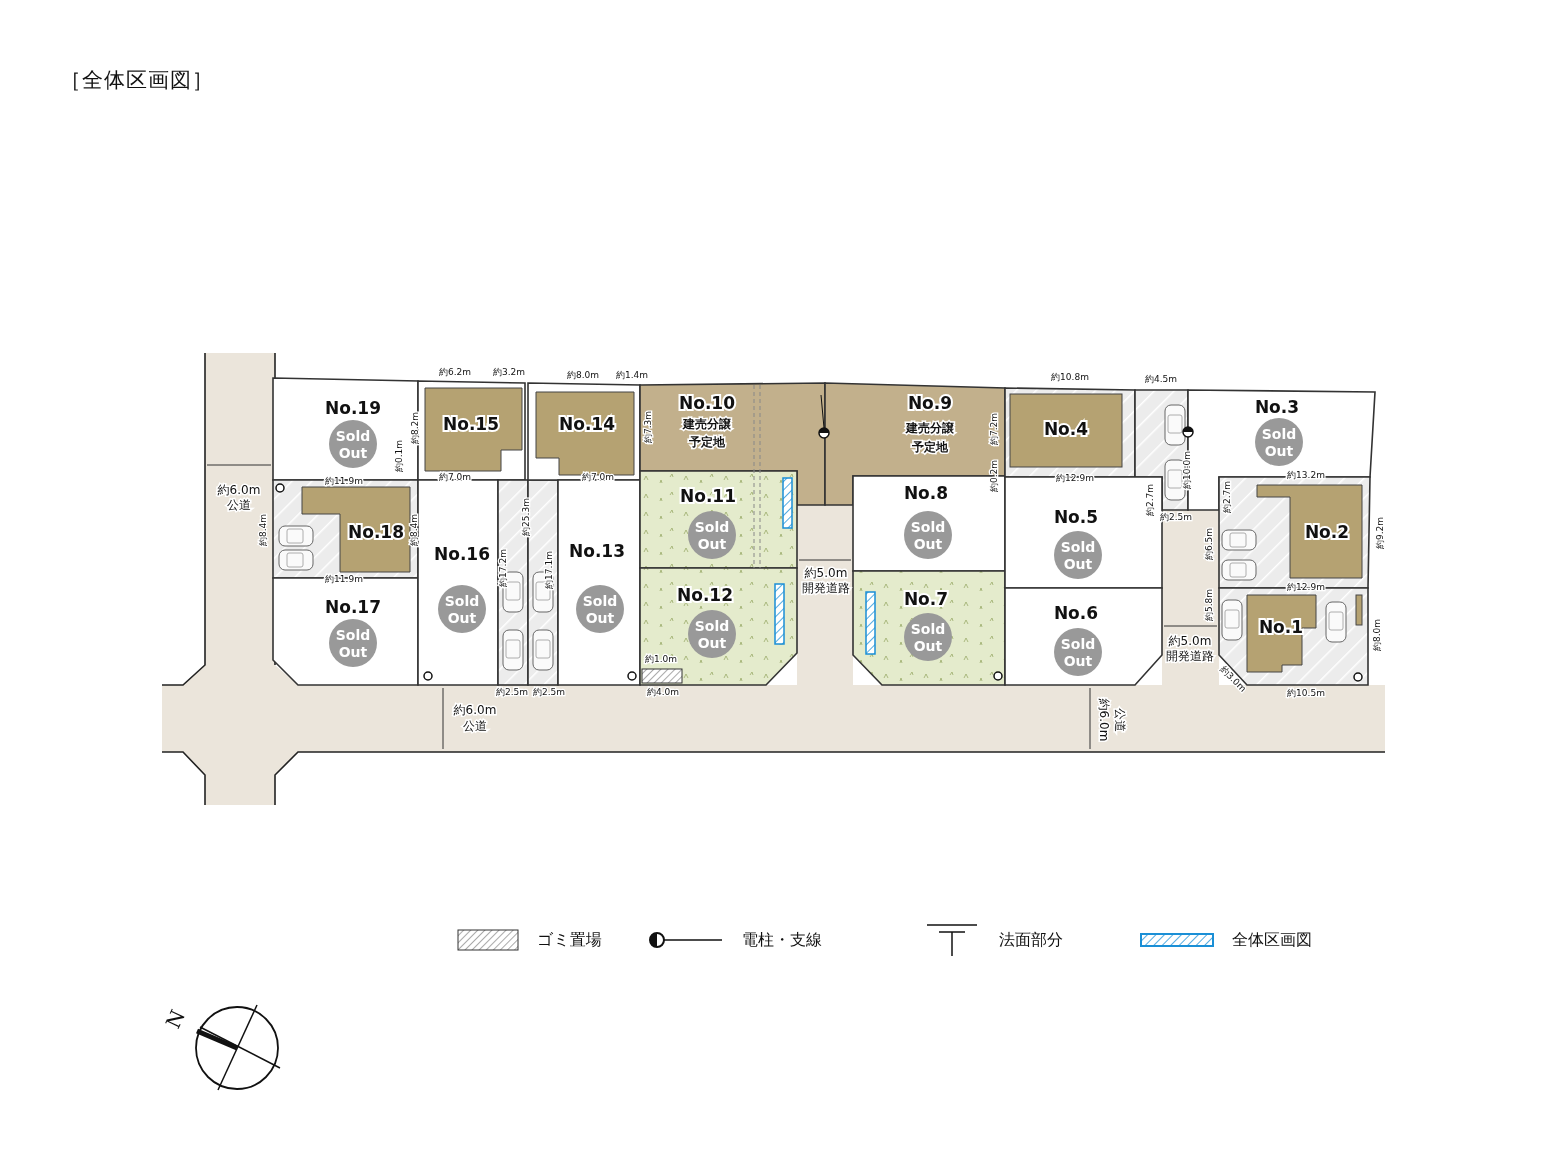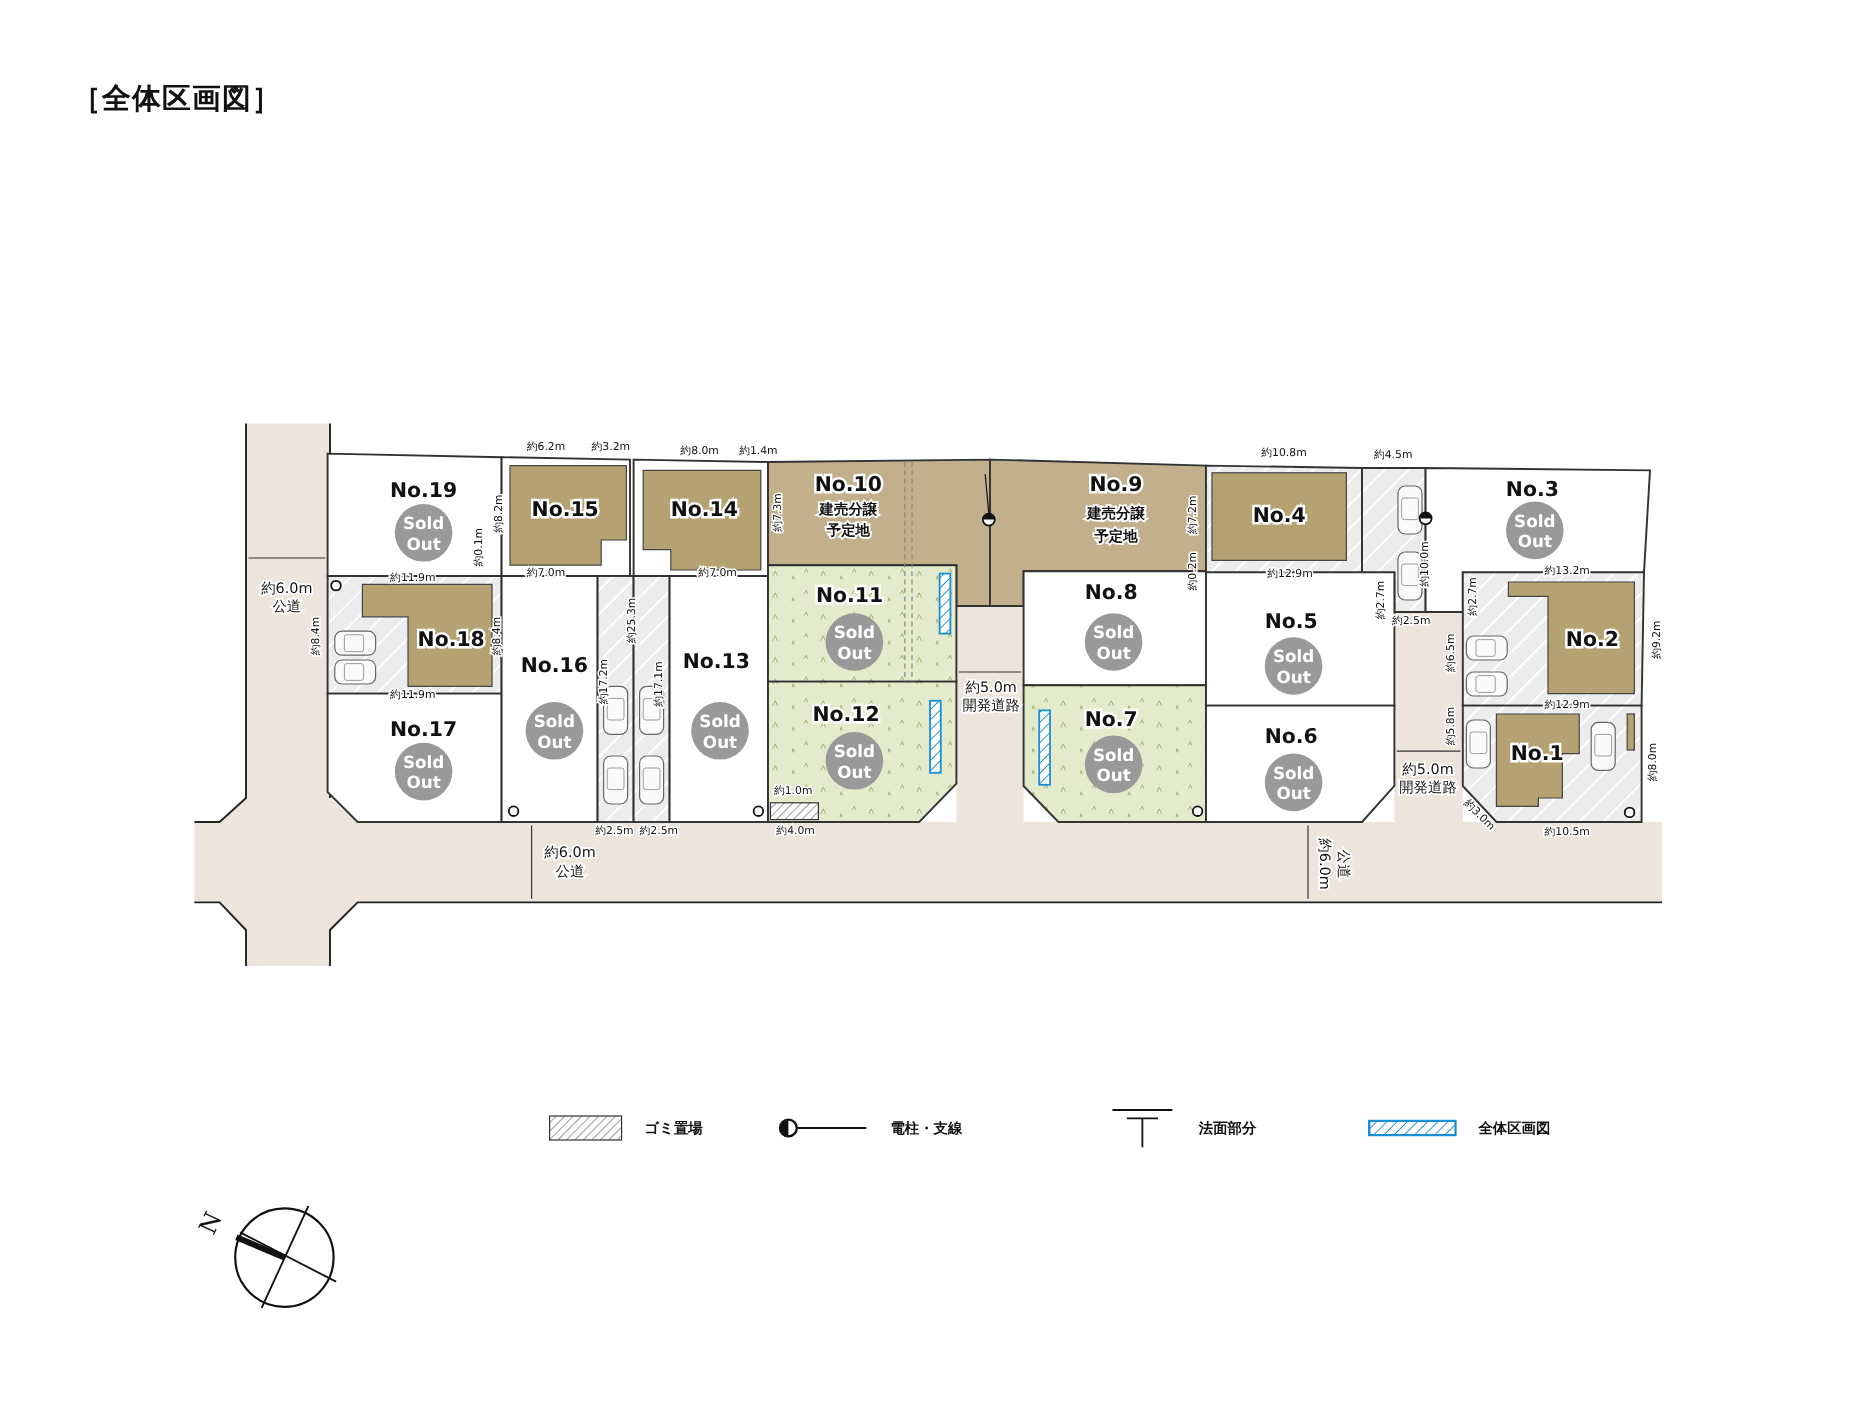--- a/index.html
+++ b/index.html
@@ -1,26 +1,26 @@
 <!DOCTYPE html>
 <html><head>
 <meta charset="utf-8">
 <style>
   html, body { margin:0; padding:0; background:#ffffff; }
   body { width:1560px; height:1170px; position:relative; overflow:hidden;
          font-family:"DejaVu Sans", "Liberation Sans", sans-serif; color:#111; }
-  #page-title { position:absolute; left:60px; top:66px; font-size:24px; letter-spacing:1px; font-weight:bold; }
+  #page-title { position:absolute; left:60px; top:66px; font-size:21px; letter-spacing:1px; font-weight:normal; }
   svg#plan { position:absolute; left:0; top:0; }
   .lotlbl { font-weight:bold; font-size:17px; fill:#111; }
   .lotlbl-bld { font-weight:bold; font-size:17px; fill:#111; stroke:#fff; stroke-width:4px; paint-order:stroke; }
   .sub { font-weight:bold; font-size:12px; fill:#111; stroke:#fff; stroke-width:3px; paint-order:stroke; }
   .dim { font-size:9px; fill:#111; stroke:#fff; stroke-width:2.5px; paint-order:stroke; }
   .road { font-size:12px; fill:#111; stroke:#fff; stroke-width:3px; paint-order:stroke; }
   .sold { font-weight:bold; font-size:14px; fill:#fff; }
-  .legend { position:absolute; top:922px; height:36px; display:flex; align-items:center; font-size:12px; font-weight:bold; }
+  .legend { position:absolute; top:922px; height:36px; display:flex; align-items:center; font-size:16px; font-weight:normal; }
   .legend span.lbl { margin-left:18px; }
 </style>
 </head>
 <body>
 
 <div id="page-title">［全体区画図］</div>
 
 <svg id="plan" width="1560" height="1170" viewBox="0 0 1560 1170">
   <defs>
     <pattern id="hatch" width="14" height="14" patternUnits="userSpaceOnUse" patternTransform="rotate(45)">

